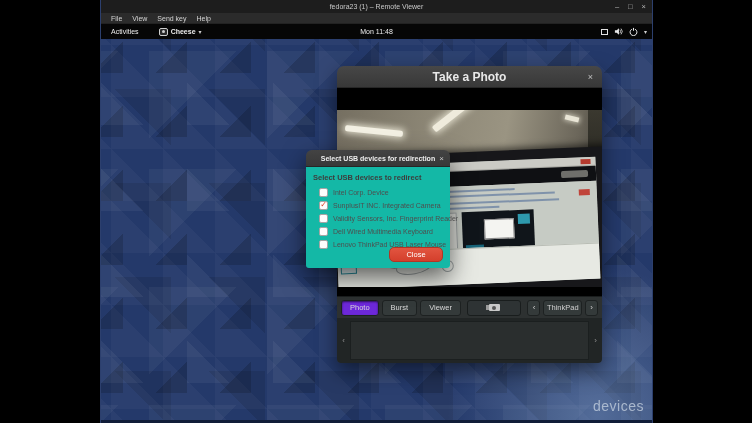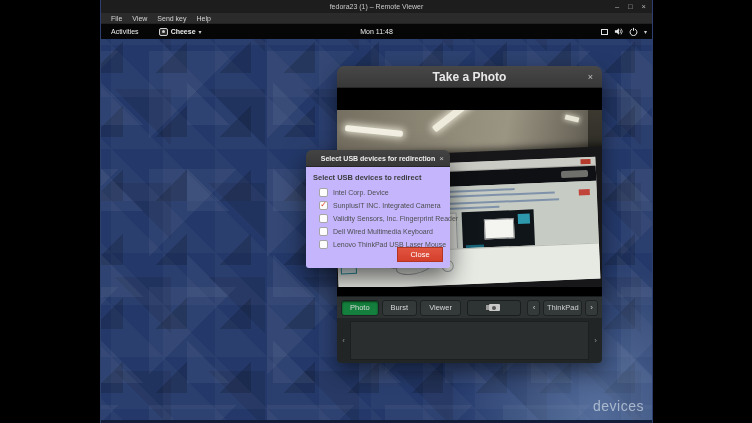--- a/index.html
+++ b/index.html
@@ -99,21 +99,21 @@
   .dg-ell { position:absolute; left:58px; top:8px; width:36px; height:15px; border:1px solid #9aa0a0; border-radius:50%; transform:rotate(-8deg); }
   .dg-cir { position:absolute; left:104px; top:10px; width:12px; height:12px; border:1px solid #9aa0a0; border-radius:50%; }
   .dg-box { position:absolute; left:78px; top:2px; width:10px; height:6px; border:1px solid #9aa0a0; background:#fff; }
   .dg-ln { position:absolute; height:1px; background:#9aa0a0; }
   .walledge { position:absolute; right:0; top:0; width:14px; height:84px; background:linear-gradient(#3a382f,#23221d); }
 
   
   .ctoolbar { height:22px; background:#2d3131; border-top:1px solid #1a1d1d; display:flex; align-items:center; padding:0 4px; gap:3px; }
   .tab { height:16px; display:flex; align-items:center; padding:0 8px; font-size:7.5px; color:#d8d8d8;
          background:#343a3a; border:1px solid #1d2121; border-radius:3px; }
-  .tab.active { background:#15803d; box-shadow:inset 0 1px 2px rgba(0,0,0,.6); }
+  .tab.active { background:#6d28d9; box-shadow:inset 0 1px 2px rgba(0,0,0,.6); }
   .flexsp { flex:1; }
   .shutterbtn { width:76px; height:16px; background:#2e3334; border:1px solid #191d1d; border-radius:3px;
                 display:flex; align-items:center; justify-content:center; }
   .cam-glyph { width:11px; height:7px; background:#c9c9c9; border-radius:1px; position:relative; }
   .cam-glyph::before { content:""; position:absolute; left:3.5px; top:1.5px; width:4px; height:4px; border-radius:50%; background:#555; }
   .cam-glyph::after { content:""; position:absolute; left:-3px; top:1px; width:3px; height:5px; background:#9a9a9a; }
   .navbtn { height:16px; min-width:13px; display:flex; align-items:center; justify-content:center;
             background:#343a3a; border:1px solid #1d2121; border-radius:3px; color:#cfcfcf; font-size:8px; }
   .effectsbtn { padding:0 7px; font-size:7.5px; }
 
@@ -124,29 +124,29 @@
   .grail.left { left:0; } .grail.right { right:0; }
   .gpanel { position:absolute; left:13px; right:13px; top:3px; bottom:3px; background:#2a2e2e; border:1px solid #1b1f1f; }
 
   
   #usbdlg { position:absolute; left:205px; top:126px; width:144px; z-index:30;
             box-shadow:0 10px 24px rgba(0,0,0,.6); border-radius:6px 6px 3px 3px; }
   .dtitlebar { height:17px; background:linear-gradient(#434343,#383838); border-radius:6px 6px 0 0; position:relative;
                display:flex; align-items:center; justify-content:center; border-bottom:1px solid #262626; }
   .dtitle { font-size:7px; font-weight:bold; color:#efefef; }
   .dclose { position:absolute; right:6px; top:0; height:17px; display:flex; align-items:center; color:#c8c8c8; font-size:8px; }
-  .dbody { background:#c4b5fd; height:101px; position:relative; border-radius:0 0 3px 3px; }
+  .dbody { background:#14b8a6; height:101px; position:relative; border-radius:0 0 3px 3px; }
   .dheader { font-size:7.5px; font-weight:bold; color:#3d3d3d; padding:6px 0 4px 7px; }
   .dev-row { display:flex; align-items:center; height:13px; margin-left:13px; }
   .cb { width:9px; height:9px; background:#fdfdfd; border:1px solid #a5a5a5; border-radius:2px;
         display:flex; align-items:center; justify-content:center; margin-right:5px; flex:none; }
   .cb .mark { font-size:8px; font-weight:bold; color:#dc3b22; line-height:1; margin-top:-1px; }
   .dev-label { font-size:7px; color:#4e4e4e; white-space:nowrap; }
-  .closebtn { position:absolute; right:7px; bottom:6px; width:46px; height:15px;
-              background:linear-gradient(#e25540,#d43f2c); border:1px solid #b23524; border-radius:0;
+  .closebtn { position:absolute; right:7px; bottom:6px; width:54px; height:15px;
+              background:linear-gradient(#e25540,#d43f2c); border:1px solid #b23524; border-radius:5px;
               color:#fff; font-size:7.5px; display:flex; align-items:center; justify-content:center; }
 </style>
 </head>
 <body>
 
 <div id="stage">
   <div id="viewer">
 
     <div class="vtitlebar">
       <span class="vtitle">fedora23 (1) – Remote Viewer</span>

